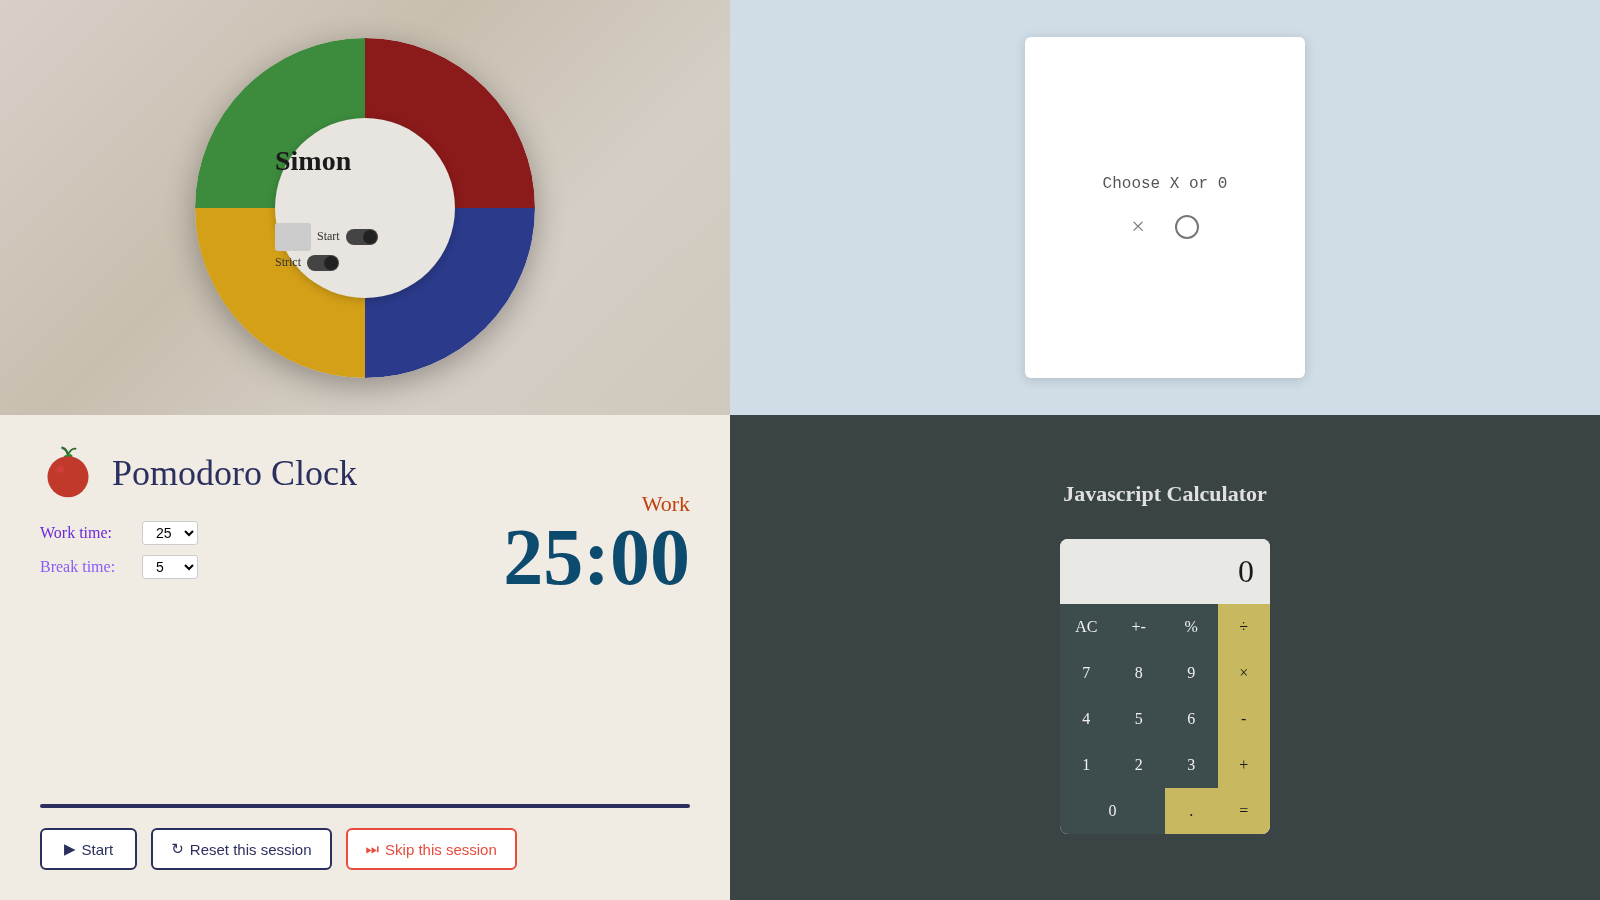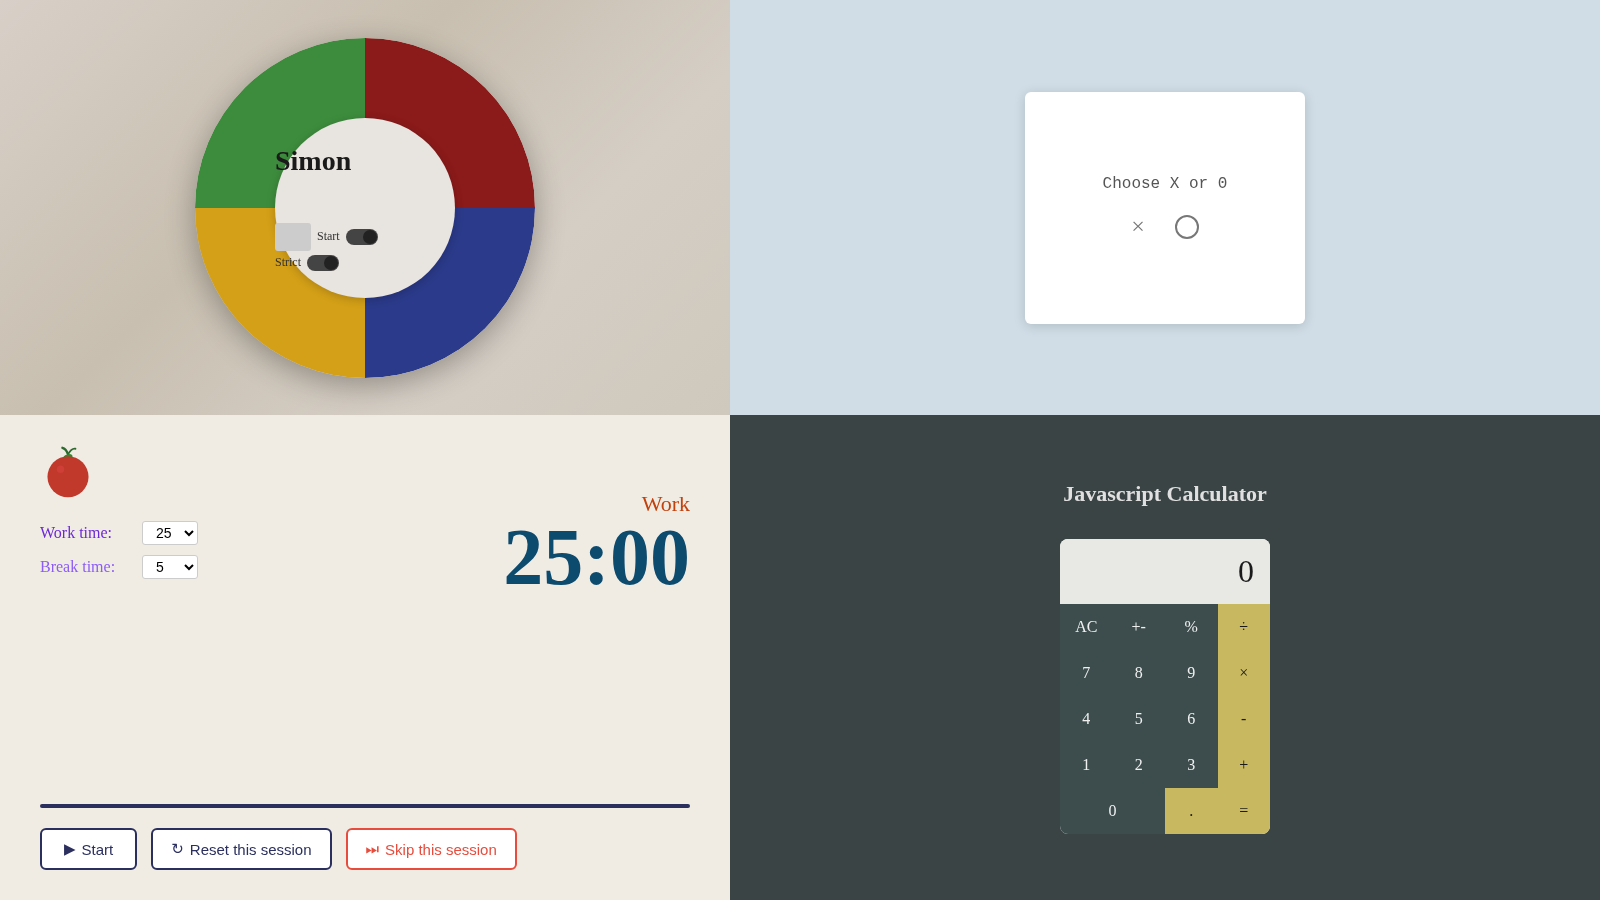--- a/index.html
+++ b/index.html
@@ -122,21 +122,21 @@
       display: flex;
       flex-direction: column;
       align-items: center;
       justify-content: center;
       gap: 20px;
     }
 
     .ttt-card {
       background: #ffffff;
       width: 280px;
-      height: 232px;
+      height: 341px;
       border-radius: 6px;
       box-shadow: 0 2px 12px rgba(0,0,0,0.15);
       display: flex;
       flex-direction: column;
       align-items: center;
       justify-content: center;
       gap: 20px;
     }
 
     .ttt-choose-text {
@@ -421,20 +421,21 @@
 
       <path d="M30 10 Q28 4 24 3" stroke="#2d6a2d" stroke-width="2.5" fill="none" stroke-linecap="round"></path>
       <path d="M30 10 Q34 3 38 4" stroke="#2d6a2d" stroke-width="2" fill="none" stroke-linecap="round"></path>
 
       <ellipse cx="30" cy="13" rx="5" ry="3" fill="#2d8a2d" transform="rotate(-20 30 13)"></ellipse>
 
       <circle cx="30" cy="34" r="22" fill="#c0392b"></circle>
 
       <circle cx="22" cy="26" r="4" fill="#d44" opacity="0.5"></circle>
     </svg>
+    <span class="pomodoro-title">Pomodoro Clock</span>
   </div>
 
   <div style="display:flex; justify-content:space-between; align-items:flex-start; flex:1;">
     <div class="pomodoro-settings">
       <div class="setting-row">
         <span class="setting-label">Work time:</span>
         <select class="setting-select">
           <option>25</option><option>30</option><option>20</option>
         </select>
       </div>

